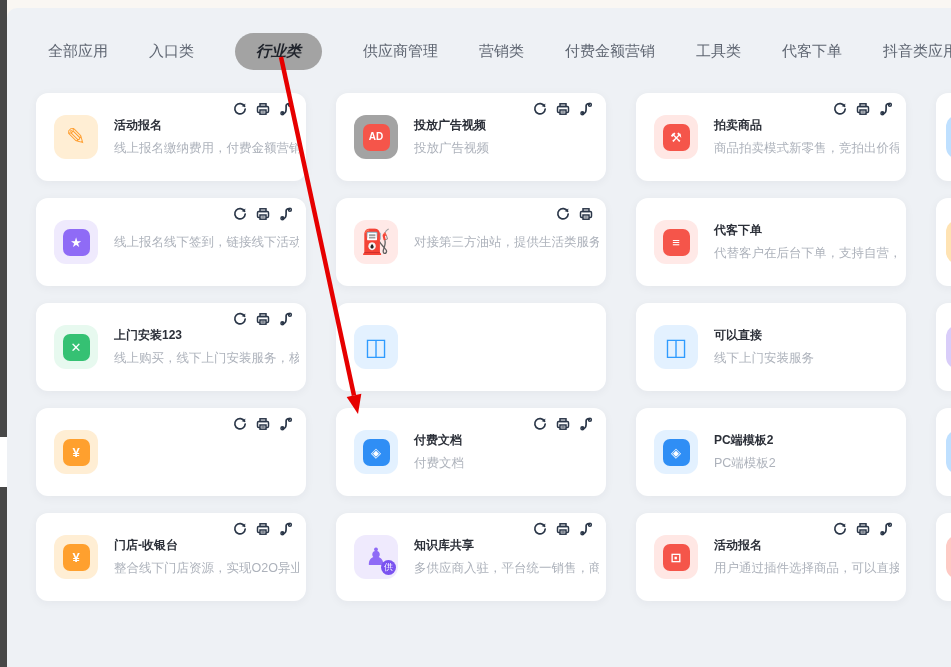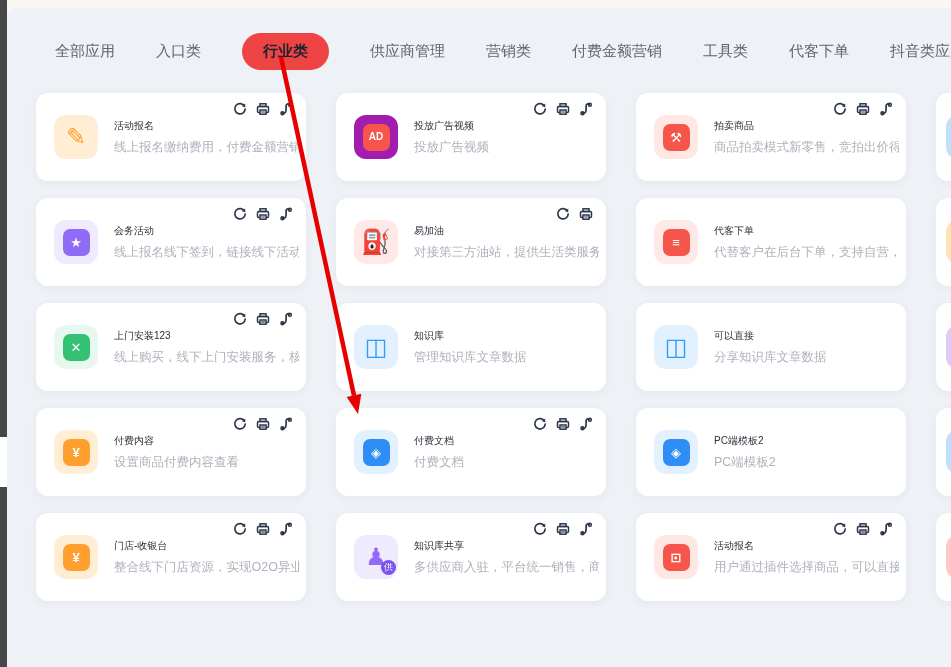--- a/index.html
+++ b/index.html
@@ -9,40 +9,40 @@
   
   .edge-left-top    { position:absolute; left:0; top:0;    width:7px; height:437px; background:#474747; z-index:5; }
   .edge-left-notch  { position:absolute; left:0; top:437px;width:7px; height:50px;  background:#ffffff; z-index:5; }
   .edge-left-bottom { position:absolute; left:0; top:487px;width:7px; height:180px; background:#474747; z-index:5; }
 
   
   .panel { position:absolute; left:7px; top:8px; width:944px; height:659px;
            background:#eef1f5; border-top-left-radius:10px; overflow:hidden; }
 
   
-  .tabs { display:flex; align-items:center; gap:41px; padding:24px 0 0 48px; height:62px; }
+  .tabs { display:flex; align-items:center; gap:41px; padding:24px 0 0 48px; height:62px;justify-content:center; }
   .tab { font-size:15px; color:#5f6672; cursor:pointer; white-space:nowrap; }
-  .tab.active { font-weight:700; color:#1f232b; background:#ef4444; padding:9px 21px; border-radius:20px; }
+  .tab.active { font-weight:700; color:#1f232b; background:#a3a3a3; padding:9px 21px; border-radius:20px;font-style:italic; }
 
   
   .grid { position:absolute; left:29px; top:85px;
           display:grid; grid-template-columns:repeat(4,270px); grid-auto-rows:88px;
           column-gap:30px; row-gap:17px; }
   .card { position:relative; background:#ffffff; border-radius:12px;
           box-shadow:0 2px 10px rgba(31,45,61,0.05); cursor:pointer; }
   .card-body { position:absolute; left:18px; top:22px; display:flex; align-items:center; }
   .app-icon { width:44px; height:44px; border-radius:12px; display:flex; align-items:center; justify-content:center;
               flex:0 0 44px; position:relative; }
   .app-icon .blockglyph { width:27px; height:27px; border-radius:7px; display:flex; align-items:center;
               justify-content:center; color:#fff; font-size:13px; font-weight:700; line-height:1; }
   .app-icon .bareglyph { font-size:24px; font-weight:700; line-height:1; }
   .app-icon .badge { position:absolute; right:2px; bottom:4px; width:15px; height:15px; border-radius:50%;
               color:#fff; font-size:9px; display:flex; align-items:center; justify-content:center; }
   .app-text { margin-left:16px; width:185px; }
-  .app-name { font-size:10px; font-weight:400; color:#2b2f38; margin-bottom:6px; white-space:nowrap; }
+  .app-name { font-size:12px; font-weight:700; color:#2b2f38; margin-bottom:6px; white-space:nowrap; }
   .app-desc { font-size:12.5px; color:#adb2bb; white-space:nowrap; overflow:hidden; }
   .actions { position:absolute; top:9px; right:13px; display:flex; gap:9px; align-items:center; }
   .act { width:14px; height:14px; display:flex; align-items:center; justify-content:center; cursor:pointer; }
   .act svg { display:block; }
 
   
   .arrow-overlay { position:absolute; left:0; top:0; width:951px; height:667px; pointer-events:none; z-index:20; }
 </style>
 </head>
 <body>
@@ -116,21 +116,21 @@
           </span>
           <span class="act">
             <svg width="14" height="14" viewBox="0 0 14 14">
               <path d="M10.5 2.2 a2.1 2.1 0 0 0 -3.4 1.6 c0 2.2 0.3 4 -0.4 6 a2.3 2.3 0 0 1 -3.8 0.9" fill="none" stroke="#2a3648" stroke-width="1.7" stroke-linecap="round"></path>
               <circle cx="10.9" cy="2.7" r="1.5" fill="none" stroke="#2a3648" stroke-width="1.4"></circle>
               <circle cx="3.4" cy="11.2" r="1.5" fill="none" stroke="#2a3648" stroke-width="1.4"></circle>
             </svg>
           </span>
         </div>
         <div class="card-body">
-          <div class="app-icon" style="background: #a21caf;">
+          <div class="app-icon" style="background: #a3a3a3;">
             <span class="blockglyph" style="background: rgb(245, 85, 74); font-size: 10px;">AD</span>
           </div>
           <div class="app-text">
             <div class="app-name">投放广告视频</div>
             <div class="app-desc">投放广告视频</div>
           </div>
         </div>
       </div>
       <div class="card">
         <div class="actions">
@@ -191,21 +191,20 @@
               <circle cx="10.9" cy="2.7" r="1.5" fill="none" stroke="#2a3648" stroke-width="1.4"></circle>
               <circle cx="3.4" cy="11.2" r="1.5" fill="none" stroke="#2a3648" stroke-width="1.4"></circle>
             </svg>
           </span>
         </div>
         <div class="card-body">
           <div class="app-icon" style="background: rgb(239, 234, 253);">
             <span class="blockglyph" style="background: rgb(143, 107, 246);">★</span>
           </div>
           <div class="app-text">
-            <div class="app-name">会务活动</div>
             <div class="app-desc">线上报名线下签到，链接线下活动。</div>
           </div>
         </div>
       </div>
       <div class="card">
         <div class="actions">
           <span class="act">
             <svg width="14" height="14" viewBox="0 0 14 14">
               <path d="M11.6 4.3 A5.2 5.2 0 1 0 12.2 7" fill="none" stroke="#2a3648" stroke-width="1.7" stroke-linecap="round"></path>
               <path d="M12.4 1.4 L11.9 4.8 L8.6 4.2 Z" fill="#2a3648"></path>
@@ -218,21 +217,20 @@
               <rect x="4" y="8" width="6" height="4.2" fill="#fff" stroke="#2a3648" stroke-width="1.5"></rect>
               <line x1="5.2" y1="10" x2="8.8" y2="10" stroke="#2a3648" stroke-width="1.2"></line>
             </svg>
           </span>
         </div>
         <div class="card-body">
           <div class="app-icon" style="background: rgb(255, 233, 231);">
             <span class="bareglyph" style="color: rgb(245, 85, 74);">⛽</span>
           </div>
           <div class="app-text">
-            <div class="app-name">易加油</div>
             <div class="app-desc">对接第三方油站，提供生活类服务。</div>
           </div>
         </div>
       </div>
       <div class="card">
         <div class="card-body">
           <div class="app-icon" style="background: rgb(255, 233, 231);">
             <span class="blockglyph" style="background: rgb(245, 85, 74);">≡</span>
           </div>
           <div class="app-text">
@@ -276,34 +274,30 @@
             <div class="app-name">上门安装123</div>
             <div class="app-desc">线上购买，线下上门安装服务，核...</div>
           </div>
         </div>
       </div>
       <div class="card">
         <div class="card-body">
           <div class="app-icon" style="background: rgb(227, 241, 255);">
             <span class="bareglyph" style="color: rgb(47, 155, 255);">◫</span>
           </div>
-          <div class="app-text">
-            <div class="app-name">知识库</div>
-            <div class="app-desc">管理知识库文章数据</div>
-          </div>
         </div>
       </div>
       <div class="card">
         <div class="card-body">
           <div class="app-icon" style="background: rgb(227, 241, 255);">
             <span class="bareglyph" style="color: rgb(47, 155, 255);">◫</span>
           </div>
           <div class="app-text">
             <div class="app-name">可以直接</div>
-            <div class="app-desc">分享知识库文章数据</div>
+            <div class="app-desc">线下上门安装服务</div>
           </div>
         </div>
       </div>
       <div class="card">
         <div class="app-icon" style="position: absolute; left: 10px; top: 22px; background: rgb(217, 205, 249);"></div>
       </div>
       <div class="card">
         <div class="actions">
           <span class="act">
             <svg width="14" height="14" viewBox="0 0 14 14">
@@ -323,24 +317,20 @@
             <svg width="14" height="14" viewBox="0 0 14 14">
               <path d="M10.5 2.2 a2.1 2.1 0 0 0 -3.4 1.6 c0 2.2 0.3 4 -0.4 6 a2.3 2.3 0 0 1 -3.8 0.9" fill="none" stroke="#2a3648" stroke-width="1.7" stroke-linecap="round"></path>
               <circle cx="10.9" cy="2.7" r="1.5" fill="none" stroke="#2a3648" stroke-width="1.4"></circle>
               <circle cx="3.4" cy="11.2" r="1.5" fill="none" stroke="#2a3648" stroke-width="1.4"></circle>
             </svg>
           </span>
         </div>
         <div class="card-body">
           <div class="app-icon" style="background: rgb(255, 238, 212);">
             <span class="blockglyph" style="background: rgb(255, 160, 46);">¥</span>
-          </div>
-          <div class="app-text">
-            <div class="app-name">付费内容</div>
-            <div class="app-desc">设置商品付费内容查看</div>
           </div>
         </div>
       </div>
       <div class="card">
         <div class="actions">
           <span class="act">
             <svg width="14" height="14" viewBox="0 0 14 14">
               <path d="M11.6 4.3 A5.2 5.2 0 1 0 12.2 7" fill="none" stroke="#2a3648" stroke-width="1.7" stroke-linecap="round"></path>
               <path d="M12.4 1.4 L11.9 4.8 L8.6 4.2 Z" fill="#2a3648"></path>
             </svg>

